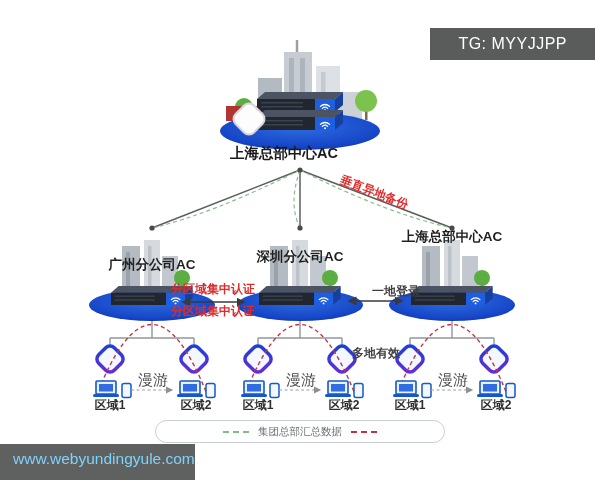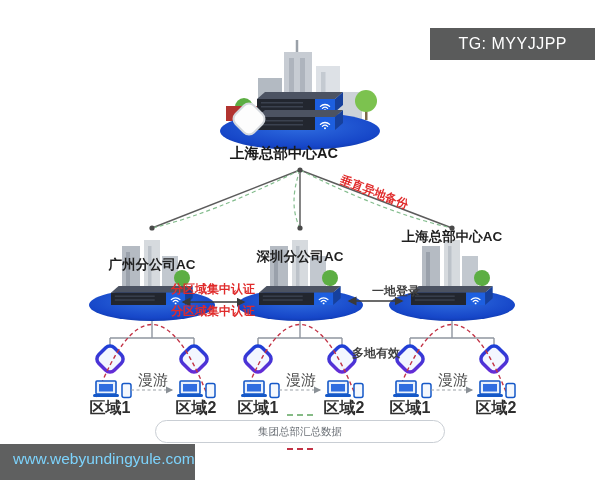--- a/index.html
+++ b/index.html
@@ -7,28 +7,28 @@
          font-family:"Liberation Sans",sans-serif;}
   .stage svg.diagram{position:absolute;left:0;top:0;}
   .lbl{position:absolute;transform:translateX(-50%);white-space:nowrap;line-height:1.15;}
   .lbl-hq{font-size:14.5px;font-weight:bold;color:#1a1a1a;display:flex;align-items:baseline;}
   .lbl-hq .suffix{font-size:13px;font-weight:bold;color:#e02b2b;}
   .lbl-branch{font-size:13.5px;font-weight:bold;color:#1f1f1f;}
   .lbl-red{font-size:12px;font-weight:bold;color:#e02b2b;}
   .lbl-gray{font-size:12px;font-weight:600;color:#3f3f3f;}
   .lbl-rot{transform:translateX(-50%) rotate(21deg);}
   .lbl-roam{font-size:15px;color:#4a4a4a;}
-  .lbl-area{font-size:16px;font-weight:600;color:#2e2e2e;}
+  .lbl-area{font-size:12px;font-weight:600;color:#2e2e2e;}
   .badge{position:absolute;top:8px;right:5px;height:32px;line-height:32px;padding:0 28px;
          background:#5a5b5b;color:#fff;font-size:16px;letter-spacing:.5px;margin-top:20px;}
   .watermark{position:absolute;left:0;top:444px;width:195px;height:40px;line-height:29px;
          background:#5f6060;color:#7dd3fc;font-size:15.5px;padding-left:13px;box-sizing:border-box;}
   .legend{position:absolute;left:155px;top:420px;width:290px;height:23px;border:1px solid #c9ced4;
          border-radius:12px;display:flex;align-items:center;justify-content:center;gap:9px;
-         box-sizing:border-box;background:#fff;flex-direction:column;}
+         box-sizing:border-box;background:#fff;}
   .legend .txt{font-size:10.5px;color:#6a6f75;}
   .dash{display:inline-block;width:26px;height:0;border-top:2px dashed currentColor;}
   .dash-green{color:#86bb86;}
   .dash-red{color:#c23245;}
 </style>
 </head>
 <body>
 
 <div class="stage">
 

